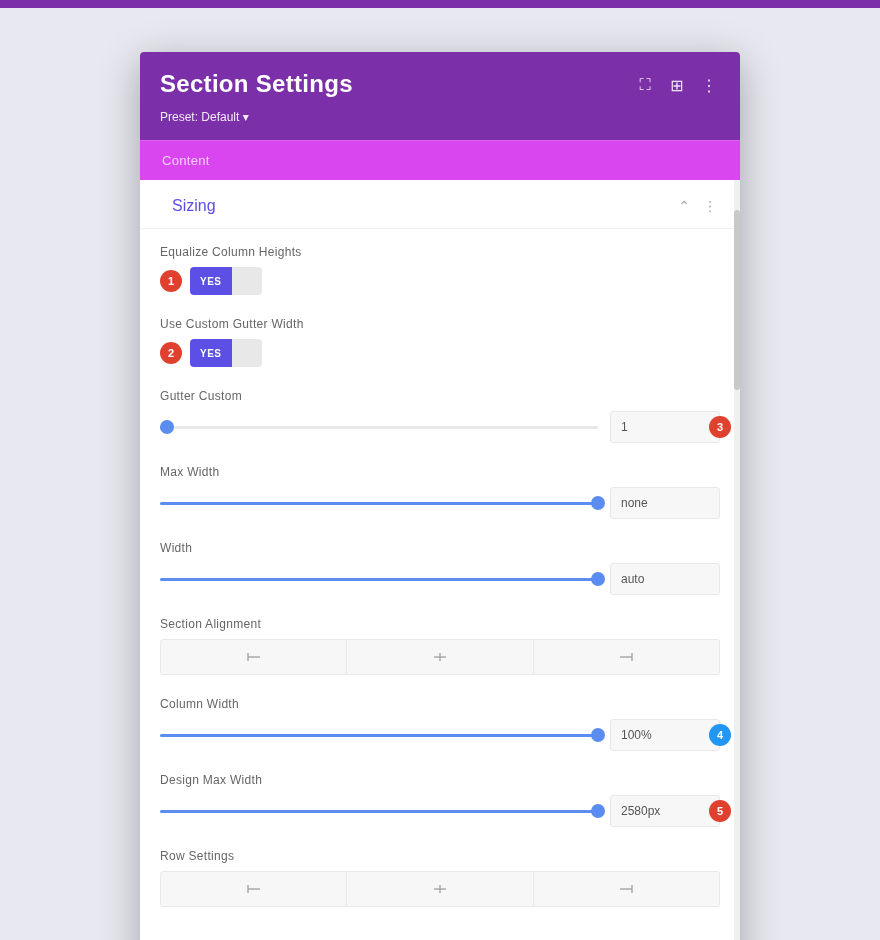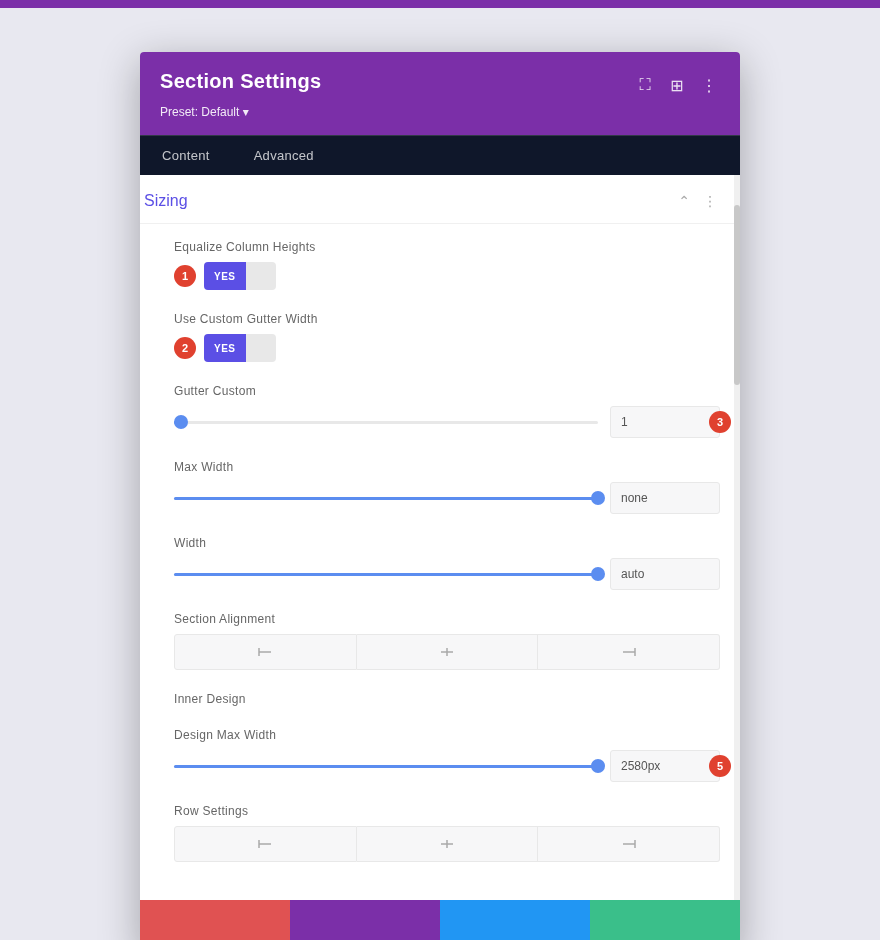--- a/index.html
+++ b/index.html
@@ -30,21 +30,21 @@
     .modal-header {
       background: #7b2fa8;
       padding: 18px 20px 16px 20px;
       display: flex;
       align-items: flex-start;
       justify-content: space-between;
     }
     .modal-header-left {}
     .modal-title {
       color: #fff;
-      font-size: 20px;
+      font-size: 24px;
       font-weight: 600;
       letter-spacing: 0.3px;
     }
     .modal-preset {
       color: rgba(255,255,255,0.8);
       font-size: 12px;
       margin-top: 12px;
     }
     .modal-preset span {
       color: rgba(255,255,255,0.9);
@@ -60,22 +60,23 @@
       font-size: 16px;
       cursor: pointer;
       width: 22px;
       height: 22px;
       display: flex;
       align-items: center;
       justify-content: center;
     }
     .tabs {
       display: flex;
-      background: #0f172a;
+      background: #d946ef;
       border-top: 1px solid rgba(255,255,255,0.15);
+      gap: 36px;
     }
     .tab {
       padding: 12px 22px;
       color: rgba(255,255,255,0.75);
       font-size: 13px;
       font-weight: 500;
       cursor: pointer;
       letter-spacing: 0.3px;
       text-transform: capitalize;
     }
@@ -92,21 +93,21 @@
     }
     
     .modal-body::-webkit-scrollbar { width: 6px; }
     .modal-body::-webkit-scrollbar-track { background: #f0f0f0; }
     .modal-body::-webkit-scrollbar-thumb { background: #c0c0c0; border-radius: 3px; }
 
     .section-header {
       display: flex;
       align-items: center;
       justify-content: space-between;
-      padding: 16px 20px 12px 4px;
+      padding: 16px 20px 12px 32px;
       border-bottom: 1px solid #f0f0f0;
     }
     .section-title {
       color: #5b4fe5;
       font-size: 16px;
       font-weight: 500;
     }
     .section-header-icons {
       display: flex;
       gap: 6px;
@@ -120,21 +121,20 @@
       height: 20px;
       display: flex;
       align-items: center;
       justify-content: center;
     }
     .settings-content {
       padding: 16px 20px;
     }
     .setting-row {
       margin-bottom: 22px;
-      margin-left: 14px;
     }
     .setting-label {
       font-size: 12px;
       color: #666;
       margin-bottom: 8px;
       font-weight: 500;
       letter-spacing: 0.3px;
     }
     
     .toggle-row {
@@ -329,21 +329,20 @@
     </div>
     <div class="modal-header-icons">
       <div class="header-icon">⛶</div>
       <div class="header-icon">⊞</div>
       <div class="header-icon">⋮</div>
     </div>
   </div>
 
   <div class="tabs">
     <div class="tab">Content</div>
-    <div class="tab">Advanced</div>
   </div>
 
   <div class="modal-body inner-scroll">
 
     <div class="section-header">
       <div class="section-title">Sizing</div>
       <div class="section-header-icons">
         <div class="section-icon">⌃</div>
         <div class="section-icon">⋮</div>
       </div>
@@ -431,21 +430,31 @@
           <div class="align-btn">
             <svg width="16" height="12" viewBox="0 0 16 12">
               <line x1="2" y1="6" x2="14" y2="6" stroke="#aaa" stroke-width="1.5"></line>
               <line x1="14" y1="2" x2="14" y2="10" stroke="#aaa" stroke-width="1.5"></line>
             </svg>
           </div>
         </div>
       </div>
 
       <div class="setting-row">
-        <div class="setting-label">Inner Design</div>
+        <div class="setting-label">Column Width</div>
+        <div class="slider-row">
+          <div class="slider-track">
+            <div class="slider-fill" style="width: 100%"></div>
+            <div class="slider-thumb" style="left: calc(100% - 7px);"></div>
+          </div>
+          <div class="slider-input-wrap">
+            <input class="slider-value-input" type="text" value="100%" style="">
+            <div class="input-badge" style="background:#2196F3; width:22px; height:22px; border-radius:50%; display:flex; align-items:center; justify-content:center; font-size:11px; font-weight:700; color:#fff; position:absolute; right:-11px; top:50%; transform:translateY(-50%); z-index:2;">4</div>
+          </div>
+        </div>
       </div>
 
       <div class="setting-row">
         <div class="setting-label">Design Max Width</div>
         <div class="slider-row">
           <div class="slider-track">
             <div class="slider-fill" style="width: 100%"></div>
             <div class="slider-thumb" style="left: calc(100% - 7px);"></div>
           </div>
           <div class="slider-input-wrap">

